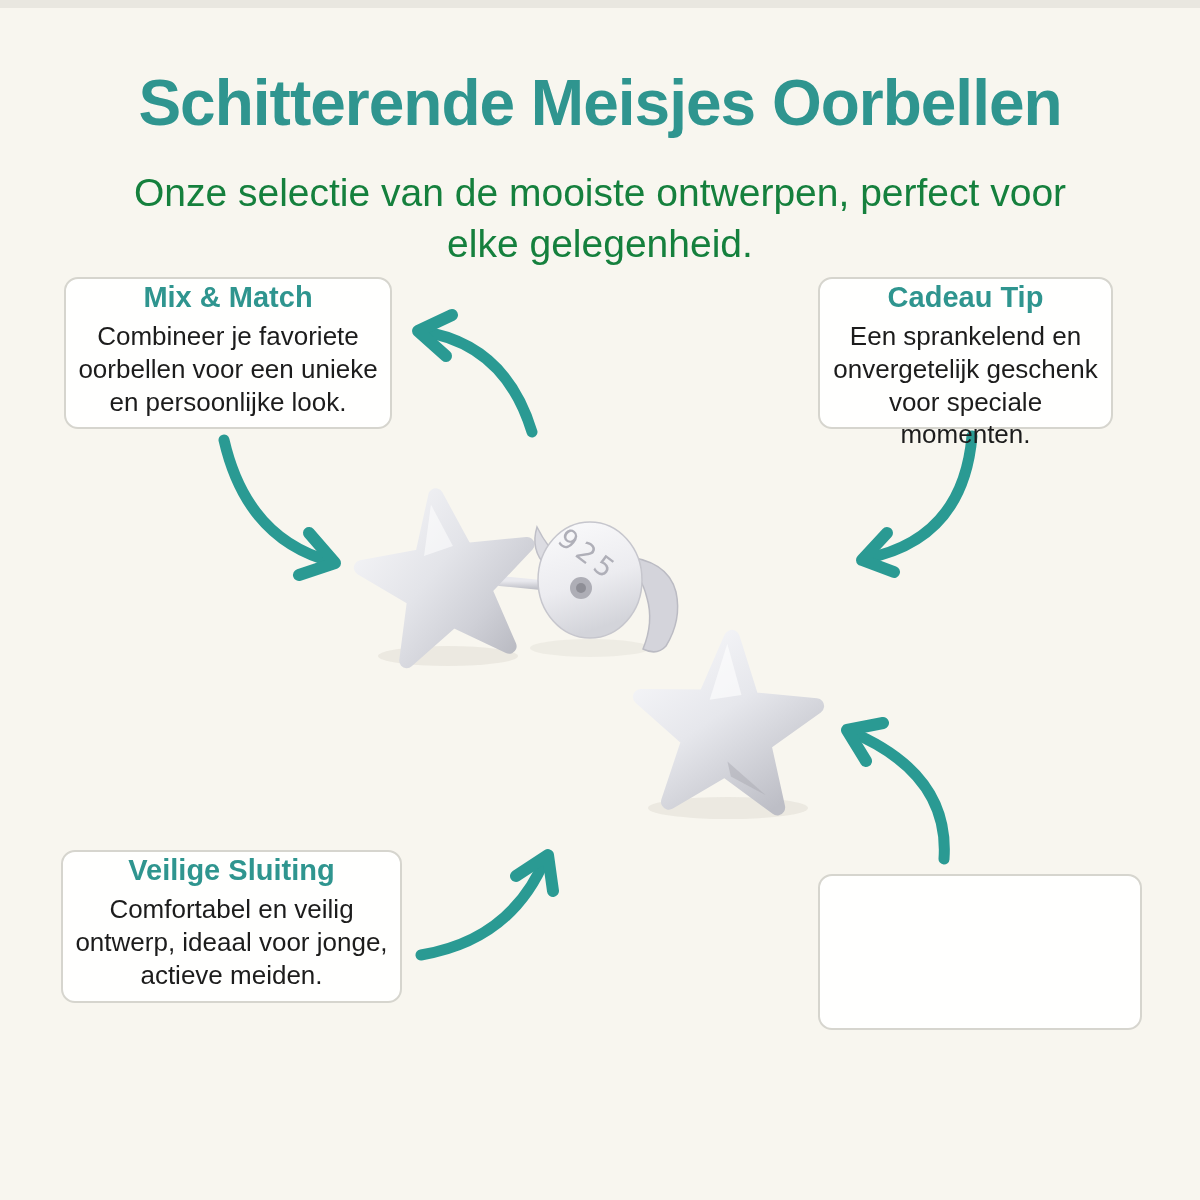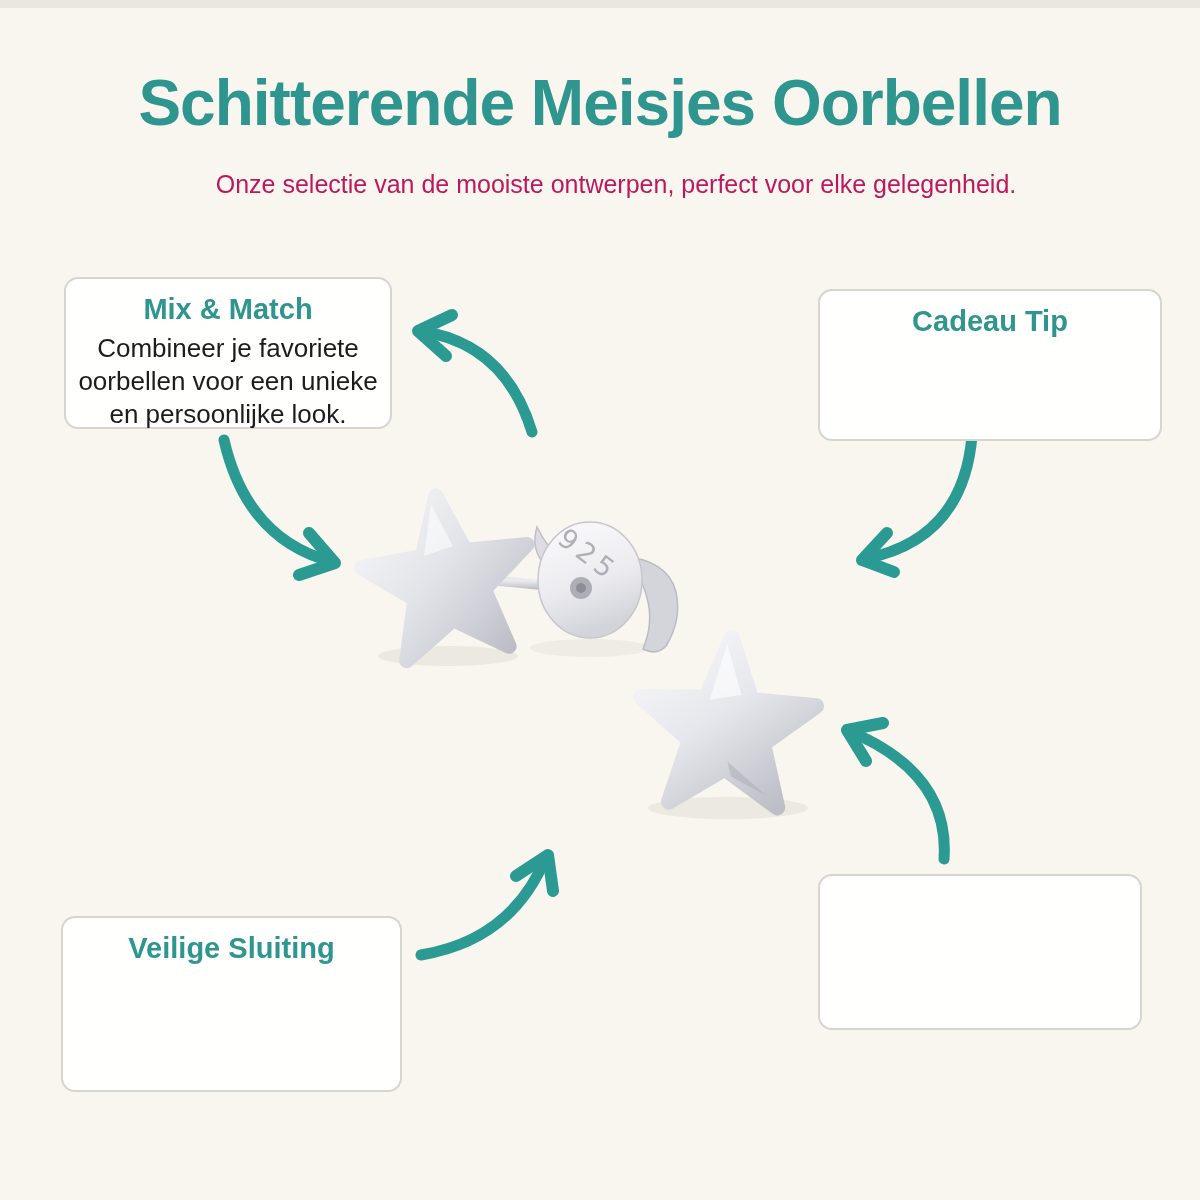--- a/index.html
+++ b/index.html
@@ -19,51 +19,51 @@
     top:58px;left:0;width:1200px;
     margin:0;
     text-align:center;
     font-size:64px;
     font-weight:bold;
     letter-spacing:-1px;
     color:#2F958F;
   }
   .page-subtitle{
     position:absolute;
-    top:160px;left:116px;width:1000px;
+    top:160px;left:100px;width:1000px;
     margin:0;
     text-align:center;
-    font-size:25px;
+    font-size:39px;
     line-height:1.30;
-    color:#be185d;
+    color:#15803d;
   }
   .callout{
     position:absolute;
     background:#FFFFFE;
     border:2px solid #D6D5CE;
     border-radius:14px;
     box-sizing:border-box;
     text-align:center;
-    padding:12px 10px 10px 10px;
+    padding:0 10px 10px 10px;
   }
   .callout h2{
     margin:2px 0 6px 0;
     font-size:29px;
     font-weight:bold;
     color:#2F958F;
   }
   .callout p{
     margin:0;
     font-size:26px;
     line-height:1.26;
     color:#1C1C1C;
   }
   #box-mix-match      {left:64px;  top:269px; width:328px; height:152px;}
-  #box-cadeau-tip     {left:818px; top:281px; width:344px; height:152px;}
-  #box-veilige-sluiting{left:61px; top:908px; width:341px; height:176px;}
+  #box-cadeau-tip     {left:818px; top:269px; width:295px; height:152px;}
+  #box-veilige-sluiting{left:61px; top:842px; width:341px; height:153px;}
   #box-tijdloos-ontwerp{left:818px;top:866px; width:324px; height:156px;}
   .overlay{
     position:absolute;
     left:0;top:0;
     width:1200px;height:1200px;
   }
 </style>
 </head>
 <body>
 
@@ -153,22 +153,24 @@
     </g>
   </svg>
 
   <div class="callout" id="box-mix-match">
     <h2>Mix &amp; Match</h2>
     <p>Combineer je favoriete oorbellen voor een unieke en persoonlijke look.</p>
   </div>
 
   <div class="callout" id="box-cadeau-tip">
     <h2>Cadeau Tip</h2>
+    <p>Een sprankelend en onvergetelijk geschenk voor speciale momenten.</p>
   </div>
 
   <div class="callout" id="box-veilige-sluiting">
     <h2>Veilige Sluiting</h2>
+    <p>Comfortabel en veilig ontwerp, ideaal voor jonge, actieve meiden.</p>
   </div>
 
   <div class="callout" id="box-tijdloos-ontwerp">
   </div>
 
 </div>
 
 </body></html>

